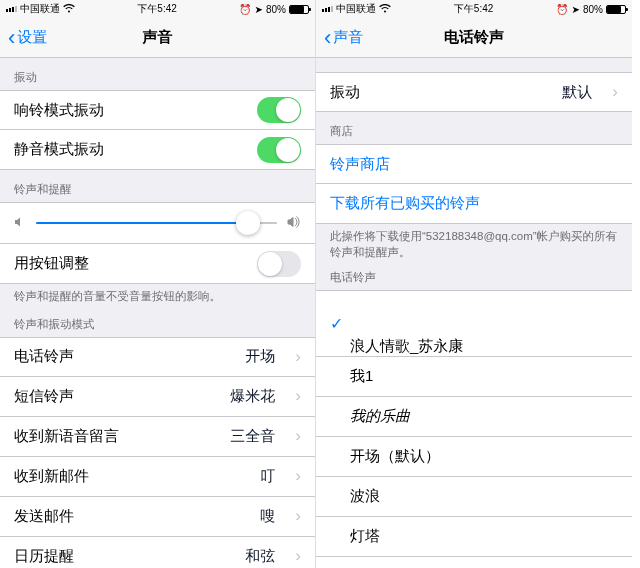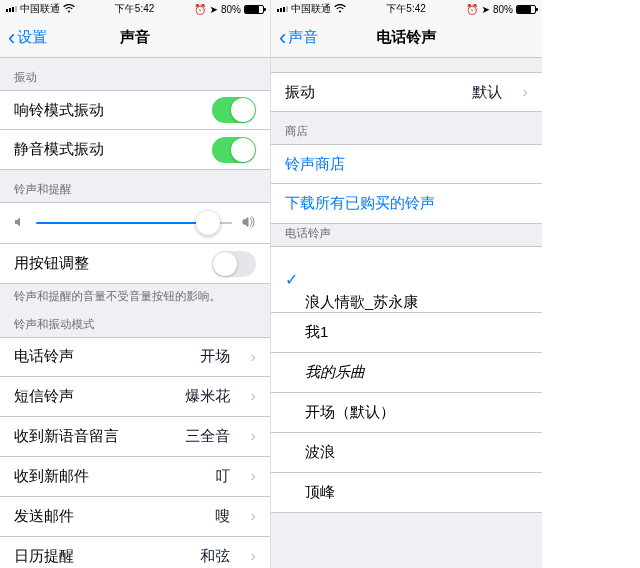--- a/index.html
+++ b/index.html
@@ -6,21 +6,21 @@
   body {
     font-family: -apple-system, "Helvetica Neue", Arial, sans-serif;
     background: #fff;
     width: 640px;
     height: 568px;
     overflow: hidden;
     font-size: 14px;
   }
   .container { display: flex; width: 640px; height: 568px; }
   .phone {
-    width: 271px;
+    width: 316px;
     height: 568px;
     background: #efeff4;
     position: relative;
     overflow: hidden;
     border-right: 1px solid #ddd;
   }
   .phone:last-child { border-right: none; }
   
   .statusbar {
     height: 18px;
@@ -320,20 +320,21 @@
 
       <div class="section-header">商店</div>
       <div class="row-group">
         <div class="row link">
           <span class="label">铃声商店</span>
         </div>
         <div class="row link">
           <span class="label">下载所有已购买的铃声</span>
         </div>
       </div>
+      <div class="section-footer">此操作将下载使用“532188348@qq.com”帐户购买的所有铃声和提醒声。</div>
 
       <div class="section-header" style="padding-top:2px">电话铃声</div>
       <div class="row-group" id="ringtone-list">
           <div class="row indent">
             <span class="check">✓</span>
             <span class="label" style="padding-left: 0px; margin-top: 46px;">浪人情歌_苏永康</span>
           </div>
           <div class="row indent">
             <span class="check"></span>
             <span class="label" style="padding-left: 0px;">我1</span>
@@ -345,19 +346,23 @@
           <div class="row indent">
             <span class="check"></span>
             <span class="label" style="padding-left: 0px;">开场（默认）</span>
           </div>
           <div class="row indent">
             <span class="check"></span>
             <span class="label" style="padding-left: 0px;">波浪</span>
           </div>
           <div class="row indent">
             <span class="check"></span>
+            <span class="label" style="padding-left: 0px;">灯塔</span>
+          </div>
+          <div class="row indent">
+            <span class="check"></span>
             <span class="label" style="padding-left: 0px;">顶峰</span>
           </div>
         </div>
     </div>
   </div>
 
 </div>
 
 </body></html>

